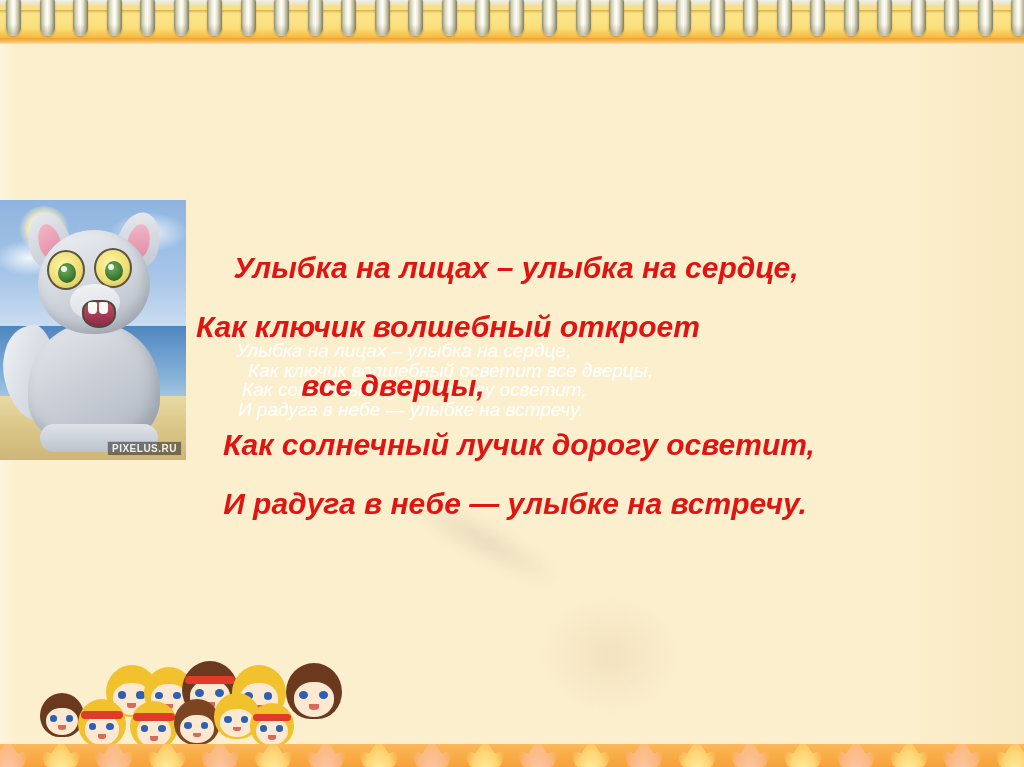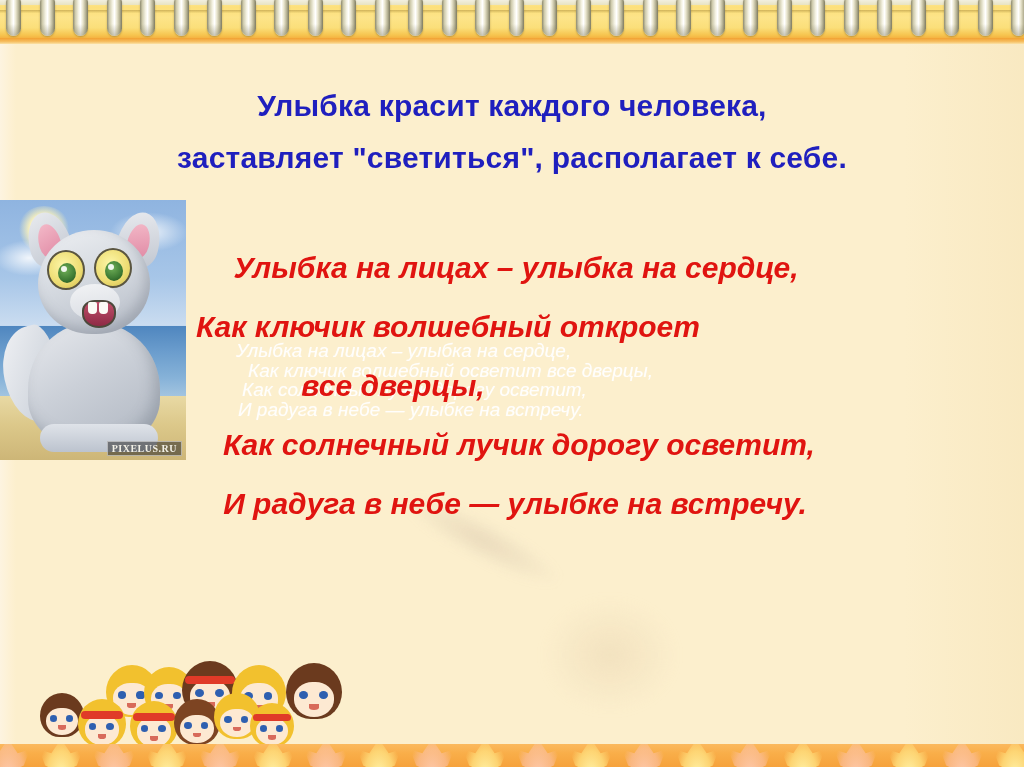--- a/index.html
+++ b/index.html
@@ -209,21 +209,21 @@
     transform: rotate(-12deg);
   }
   .cat-paws {
     position: absolute; left: 40px; bottom: 8px; width: 118px; height: 28px;
     border-radius: 22px;
     background: linear-gradient(180deg, #dfe3e9, #bcc3ce);
   }
   .cat-wm {
     position: absolute; right: 4px; bottom: 4px;
     padding: 1px 4px;
-    font-family: Liberation Serif, serif;
+    font-family: Liberation Sans, sans-serif;
     font-size: 10px; font-weight: bold; letter-spacing: 0.5px;
     color: #f2f0e6;
     background: rgba(40,40,40,0.55);
     border: 1px solid rgba(255,255,255,0.5);
   }
 
   
   .kids {
     position: absolute;
     left: 18px; bottom: 24px; width: 290px; height: 82px;
@@ -403,24 +403,20 @@
         <div class="cat-pupil"></div>
       </div>
     <div class="cat-muzzle"></div>
     <div class="cat-mouth">
       <div class="cat-tooth a"></div>
       <div class="cat-tooth b"></div>
     </div>
     <div class="cat-wm">PIXELUS.RU</div>
   </div>
 
-  <div class="heading-block">
-    <div class="heading-line">Улыбка красит каждого человека,</div>
-    <div class="heading-line">заставляет "светиться", располагает к себе.</div>
-  </div>
 
   <div class="ghost-block">
     <div class="ghost-line g1">Улыбка на лицах – улыбка на сердце,</div>
     <div class="ghost-line g2">Как ключик волшебный осветит все дверцы,</div>
     <div class="ghost-line g3">Как солнечный лучик дорогу осветит,</div>
     <div class="ghost-line g4">И радуга в небе — улыбке на встречу.</div>
   </div>
 
   <div class="poem-block">
     <div class="poem-line l1">Улыбка на лицах – улыбка на сердце,</div>

